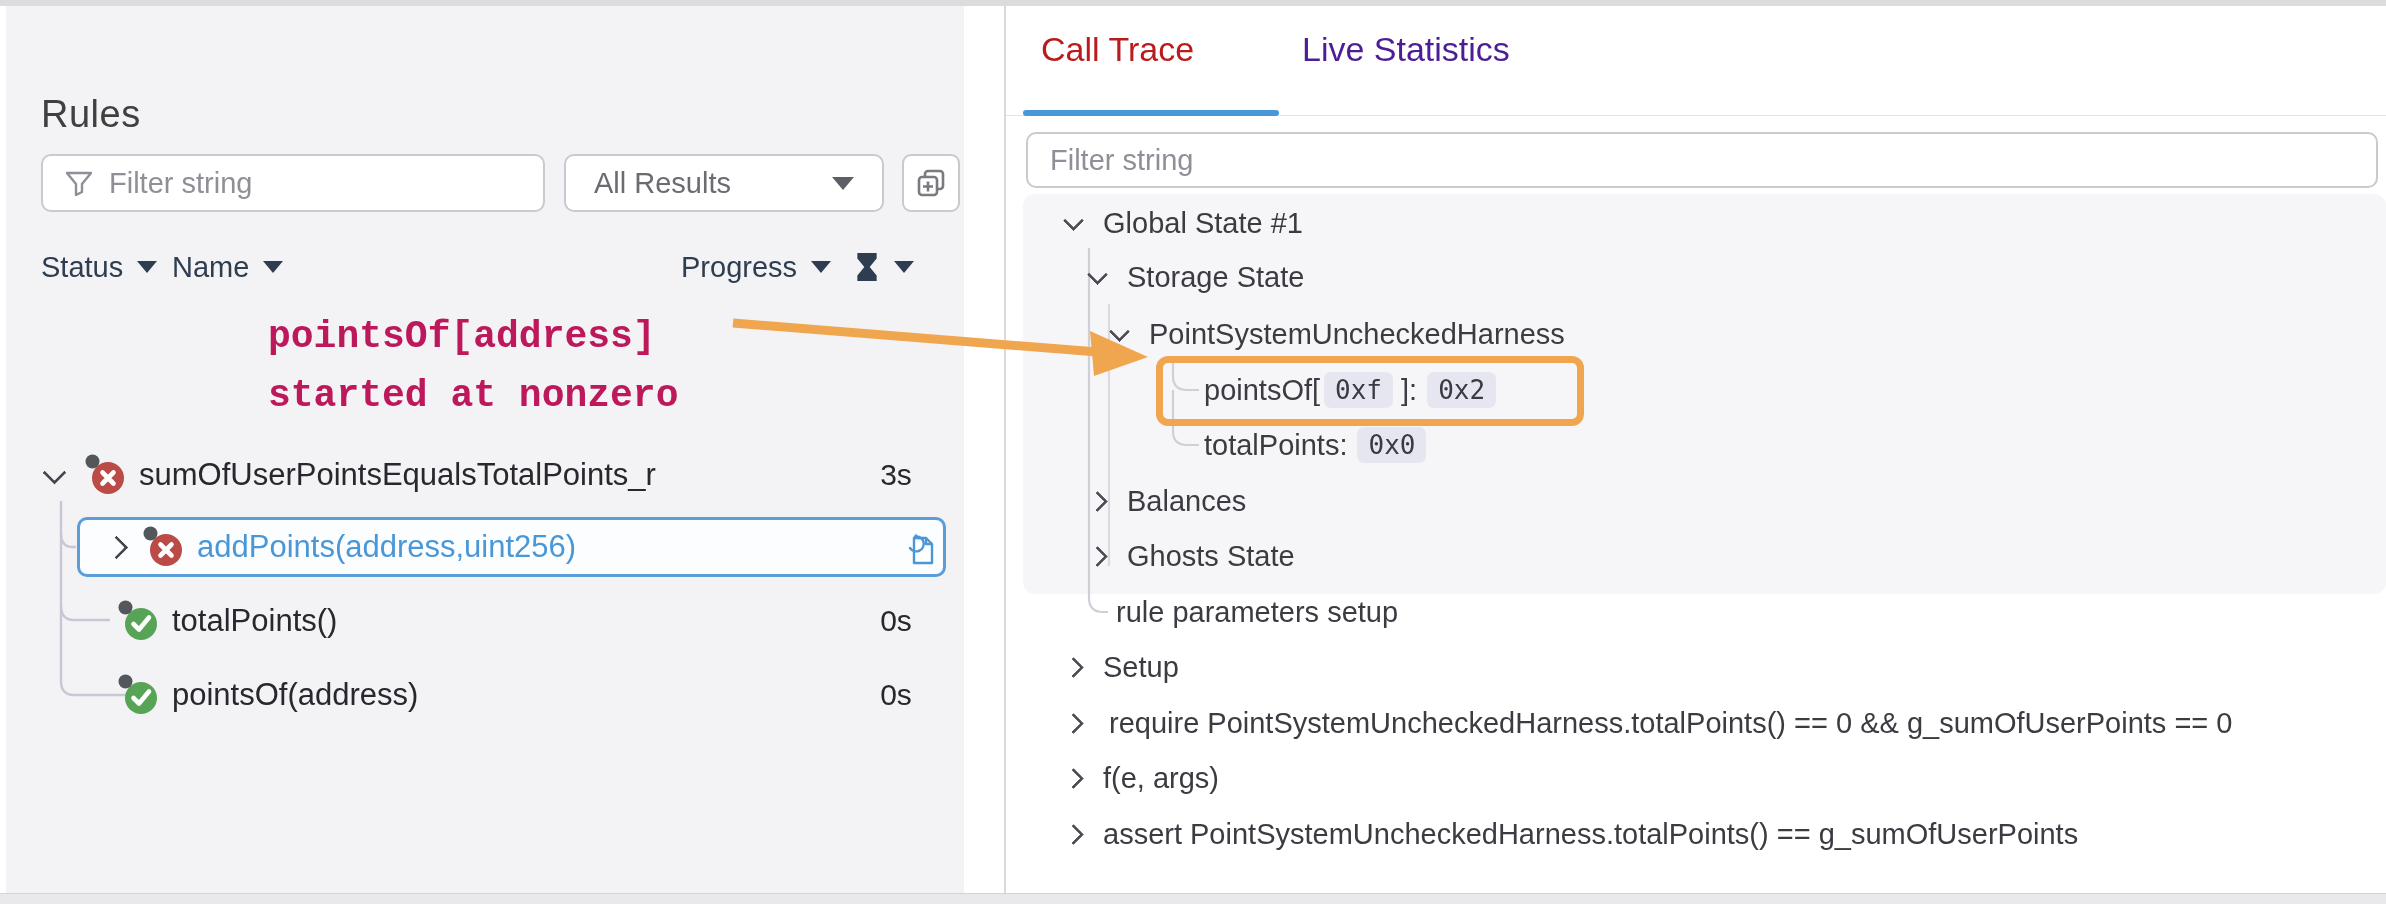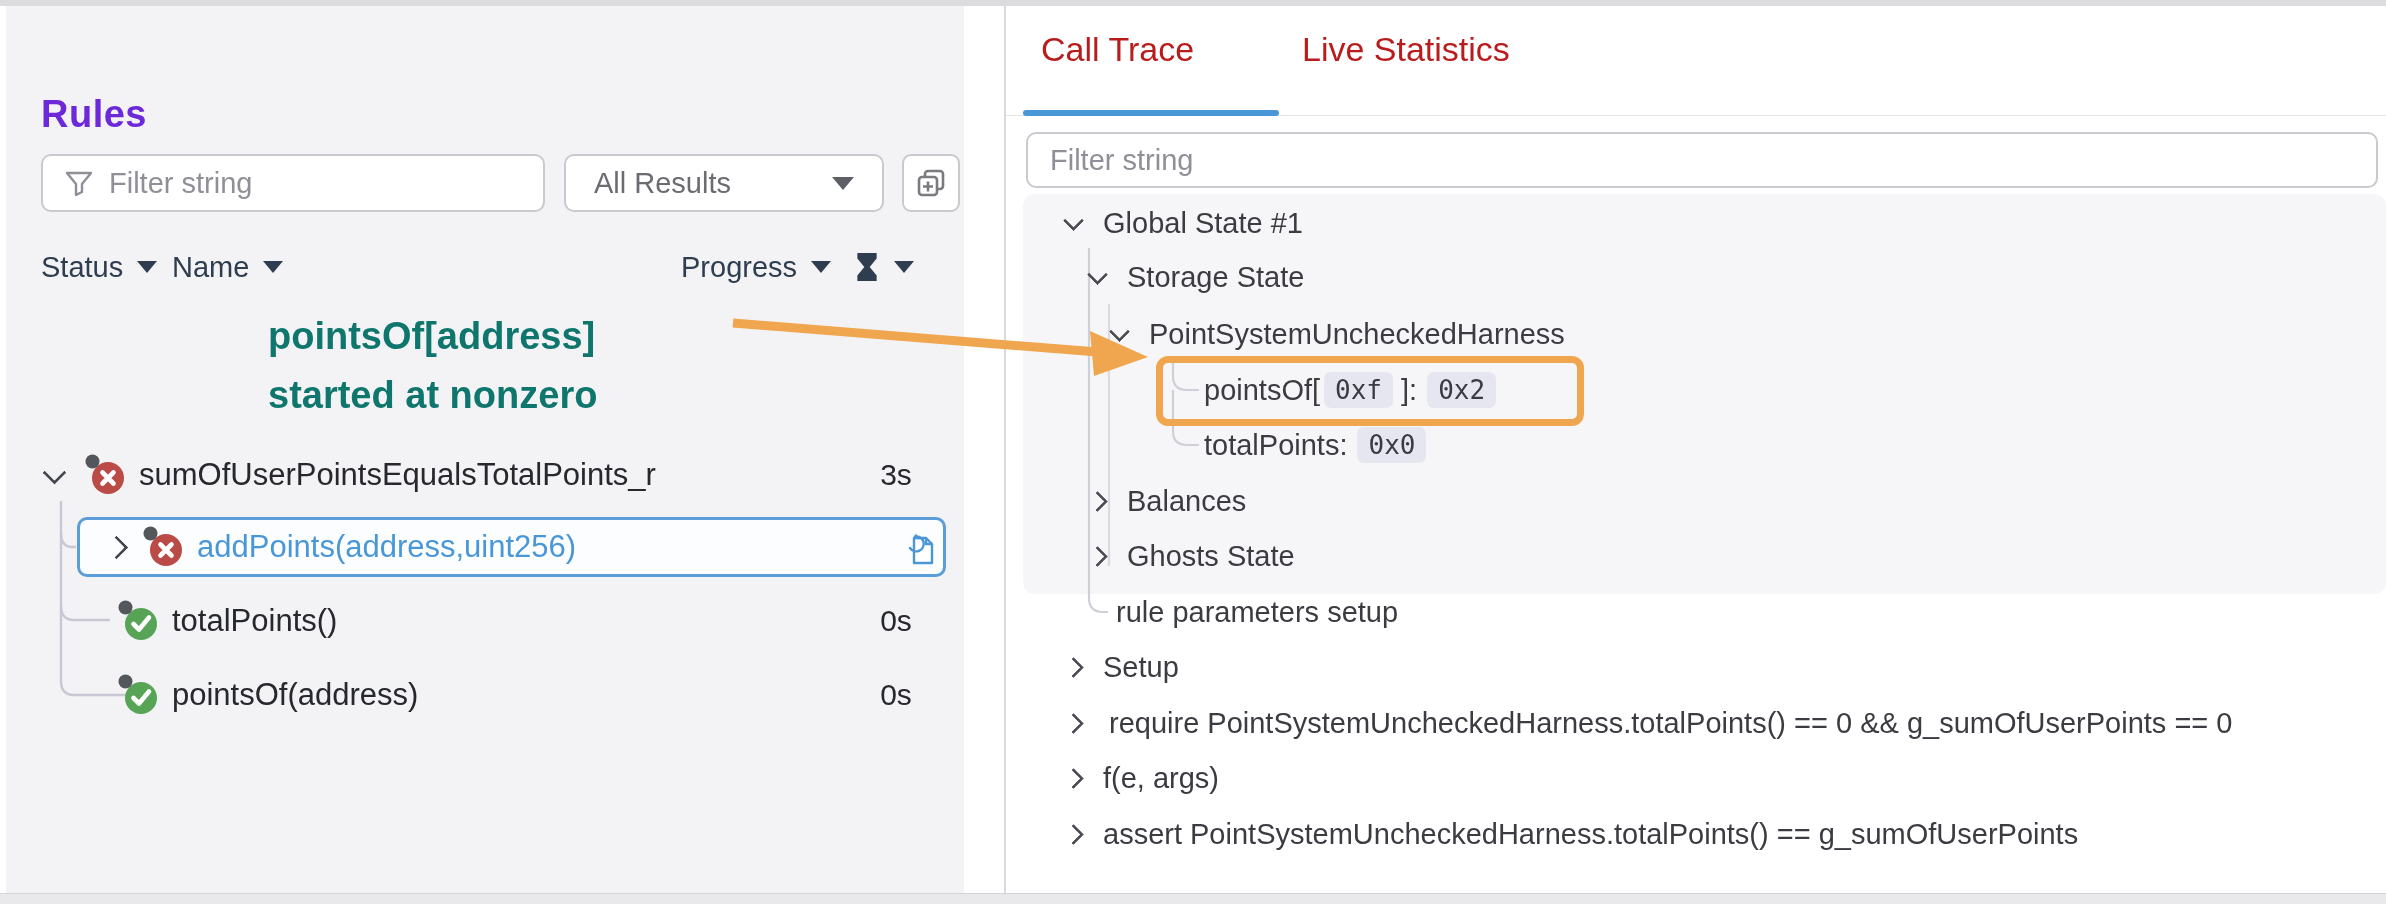--- a/index.html
+++ b/index.html
@@ -7,21 +7,21 @@
        font-family:"Liberation Sans","DejaVu Sans",sans-serif;-webkit-font-smoothing:antialiased;}
 
   
   .top-strip{position:absolute;left:0;top:0;width:2386px;height:6px;background:#dcdcdf;}
   .bottom-strip{position:absolute;left:0;top:893px;width:2386px;height:11px;background:#e9e9ec;border-top:1px solid #d4d4d8;box-sizing:border-box;}
 
   
   .left-panel{position:absolute;left:6px;top:6px;width:958px;height:887px;background:#f3f3f5;}
   .divider{position:absolute;left:1004px;top:6px;width:2px;height:887px;background:#d9d9dd;}
 
-  .rules-title{position:absolute;left:35px;top:87px;font-size:38px;font-weight:700;color:#6d28d9;letter-spacing:.5px;}
+  .rules-title{position:absolute;left:35px;top:87px;font-size:38px;font-weight:400;color:#404040;letter-spacing:.5px;}
 
   .flt-box{position:absolute;box-sizing:border-box;background:#fff;border:2px solid #c9c9d0;border-radius:10px;}
   .left-filter{left:35px;top:148px;width:504px;height:58px;}
   .left-filter input, .right-filter input{
     position:absolute;left:0;top:0;width:100%;height:100%;border:none;outline:none;background:transparent;
     font-family:"Liberation Sans","DejaVu Sans",sans-serif;font-size:29px;color:#44454b;box-sizing:border-box;}
   .left-filter input{padding-left:66px;}
   .right-filter input{padding-left:22px;}
   input::placeholder{color:#8f8f97;opacity:1;}
   .funnel{position:absolute;left:22px;top:15px;}
@@ -32,38 +32,38 @@
   .results-select .grow{flex:1;}
   .tri{display:inline-block;width:0;height:0;border-left:11px solid transparent;border-right:11px solid transparent;border-top:13px solid #5c6066;}
 
   .expand-btn{position:absolute;left:896px;top:148px;width:58px;height:58px;box-sizing:border-box;background:#fff;
     border:2px solid #c9c9d0;border-radius:9px;display:flex;align-items:center;justify-content:center;cursor:pointer;padding:0;}
 
   .col-headers{position:absolute;left:0;top:239px;width:958px;height:44px;font-size:29px;font-weight:500;color:#2e3d4f;}
   .hdr{position:absolute;display:flex;align-items:center;gap:14px;height:44px;}
   .hdr .tri{border-left-width:10px;border-right-width:10px;border-top-width:12px;border-top-color:#2e3d4f;}
 
-  .annotation{position:absolute;left:262px;top:301px;font-family:Liberation Sans, sans-serif;
-    font-weight:bold;font-size:38px;line-height:59px;color:#0f766e;white-space:nowrap;}
+  .annotation{position:absolute;left:262px;top:301px;font-family:Liberation Mono, monospace;
+    font-weight:bold;font-size:38px;line-height:59px;color:#be185d;white-space:nowrap;}
 
   .rrow{position:absolute;display:flex;align-items:center;height:44px;font-size:31px;color:#26282d;}
   .rrow .lbl{white-space:nowrap;}
   .time{position:absolute;width:70px;text-align:center;font-size:30px;color:#26282d;}
   .chev{display:inline-block;width:14px;height:14px;border-right:3px solid #43464e;border-bottom:3px solid #43464e;border-radius:1px;}
   .chev.down{transform:rotate(45deg) translate(-2px,-2px);}
   .chev.right{transform:rotate(-45deg);}
   .sel-row{position:absolute;left:71px;top:511px;width:869px;height:60px;box-sizing:border-box;background:#fcfdff;
     border:3px solid #5b9dd9;border-radius:10px;display:flex;align-items:center;cursor:pointer;}
   .sel-row .lbl{color:#4a97d8;font-size:31px;white-space:nowrap;}
 
   
   .right-panel{position:absolute;left:1006px;top:6px;width:1380px;height:887px;background:#fff;}
   .tab{position:absolute;top:24px;font-size:34px;font-weight:500;cursor:pointer;white-space:nowrap;}
   .tab.active{color:#b91c1c;}
-  .tab.inactive{color:#b91c1c;}
+  .tab.inactive{color:#4c1d95;}
   .tab-border{position:absolute;left:0;top:109px;width:1380px;height:1px;background:#e5e5e9;}
   .tab-underline{position:absolute;left:17px;top:104px;width:256px;height:6px;background:#4a97d8;border-radius:3px;}
   .right-filter{left:20px;top:126px;width:1352px;height:56px;}
 
   .gray-block{position:absolute;left:17px;top:188px;width:1363px;height:400px;background:#f6f6f8;border-radius:12px;}
 
   .trow{position:absolute;display:flex;align-items:center;height:44px;font-size:29px;color:#3b3b42;cursor:pointer;white-space:nowrap;}
   .trow .chev{width:12px;height:12px;border-right:3px solid #4c4c54;border-bottom:3px solid #4c4c54;}
   .badge{display:inline-block;background:#e6e6f0;color:#3a3a42;border-radius:7px;padding:5px 11px;
     font-family:"DejaVu Sans Mono",monospace;font-size:26px;line-height:1;}

